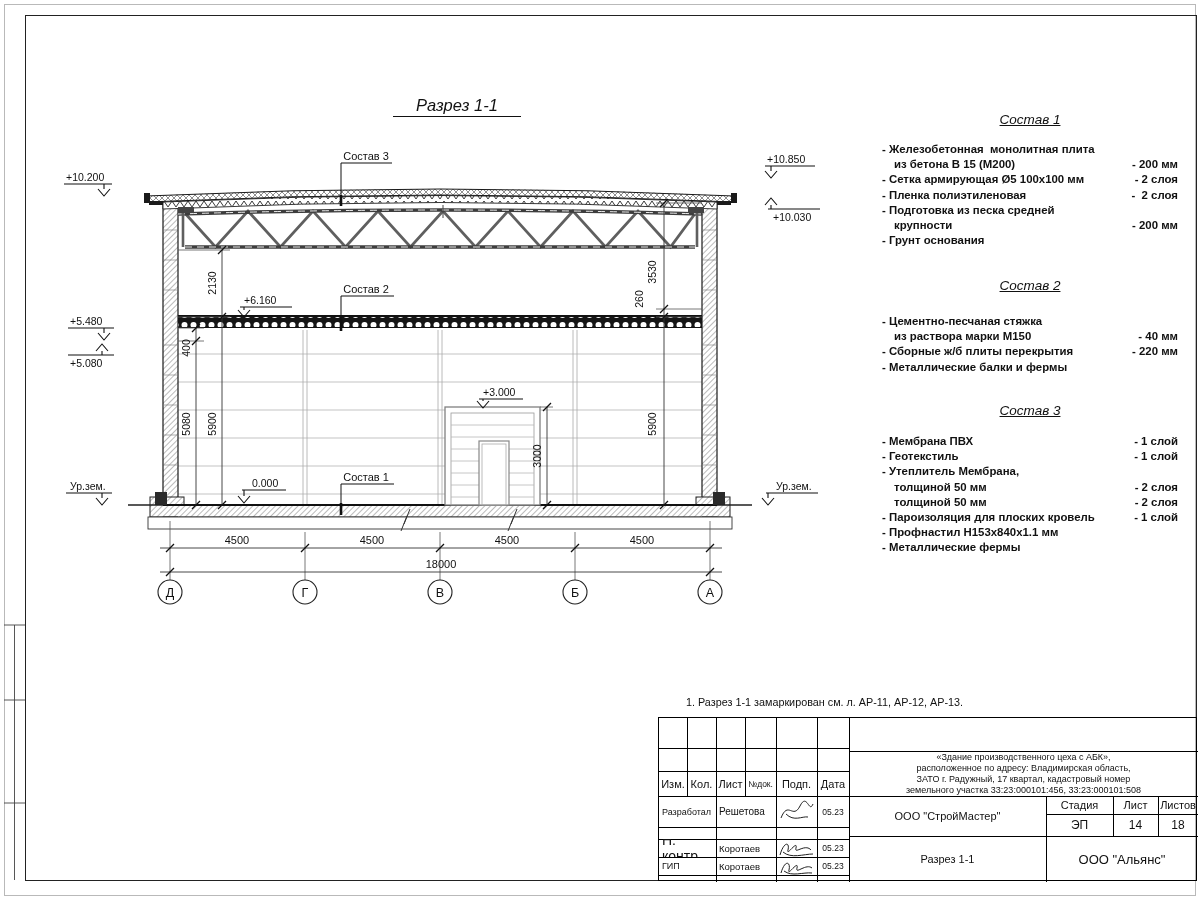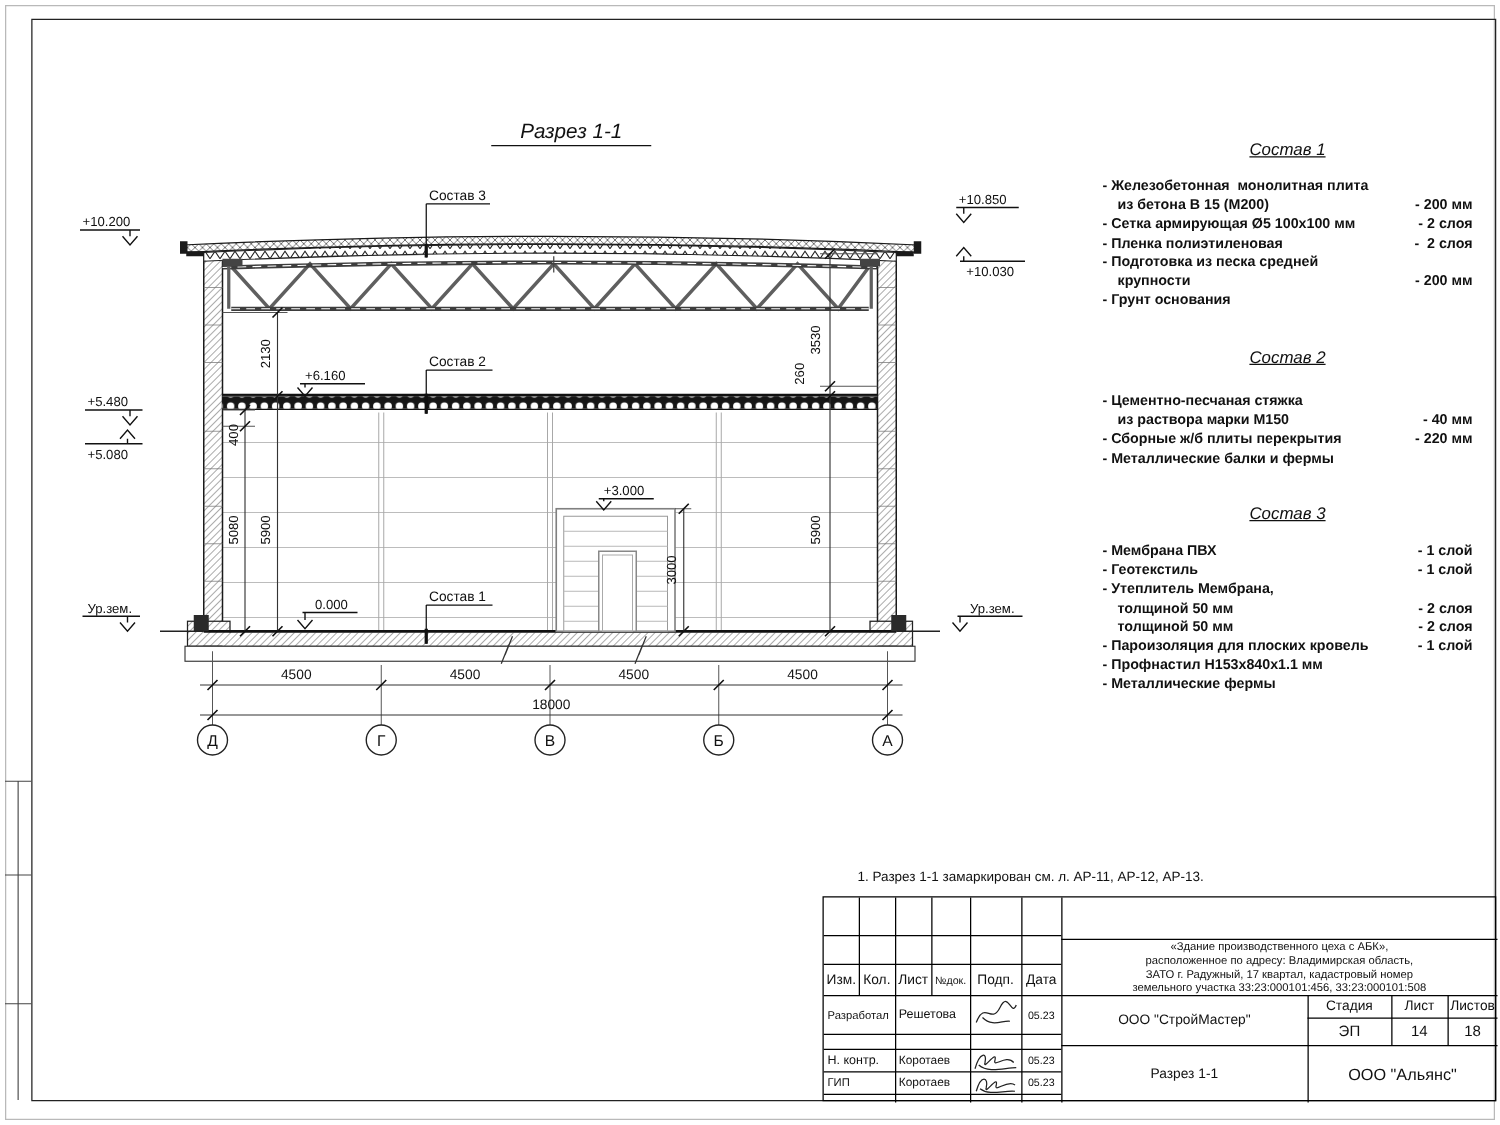--- a/index.html
+++ b/index.html
@@ -370,21 +370,21 @@
     <div class="cell" style="left:28px;top:53px;width:29px;height:25px;">Кол.</div>
     <div class="cell" style="left:57px;top:53px;width:29px;height:25px;">Лист</div>
     <div class="cell small" style="left:86px;top:53px;width:31px;height:25px;text-align:center;">№док.</div>
     <div class="cell" style="left:117px;top:53px;width:41px;height:25px;">Подп.</div>
     <div class="cell" style="left:158px;top:53px;width:32px;height:25px;">Дата</div>
 
     <div class="cell left-pad" style="left:0;top:78px;width:57px;height:31px;font-size:9px;text-align:center;">Разработал</div>
     <div class="cell left-pad" style="left:57px;top:78px;width:60px;height:31px;font-size:10px;">Решетова</div>
     <div class="cell" style="left:158px;top:78px;width:32px;height:31px;font-size:8.5px;">05.23</div>
 
-    <div class="cell left-pad" style="left:0;top:121px;width:57px;height:18px;font-size:10px;">Н. контр.</div>
+    <div class="cell left-pad" style="left:0;top:121px;width:57px;height:18px;font-size:14px;">Н. контр.</div>
     <div class="cell left-pad" style="left:57px;top:121px;width:60px;height:18px;font-size:9.5px;">Коротаев</div>
     <div class="cell" style="left:158px;top:121px;width:32px;height:18px;font-size:8.5px;">05.23</div>
 
     <div class="cell left-pad" style="left:0;top:139px;width:57px;height:18px;font-size:9px;">ГИП</div>
     <div class="cell left-pad" style="left:57px;top:139px;width:60px;height:18px;font-size:9.5px;">Коротаев</div>
     <div class="cell" style="left:158px;top:139px;width:32px;height:18px;font-size:8.5px;">05.23</div>
 
     <svg class="sig" style="left:119px;top:80px;" width="38" height="28" viewBox="0 0 38 28">
       <path d="M3,20 C10,2 15,22 22,8 S31,16 35,6 M8,16 C16,24 24,18 30,19" stroke="#222" stroke-width="1" fill="none"></path>
     </svg>

